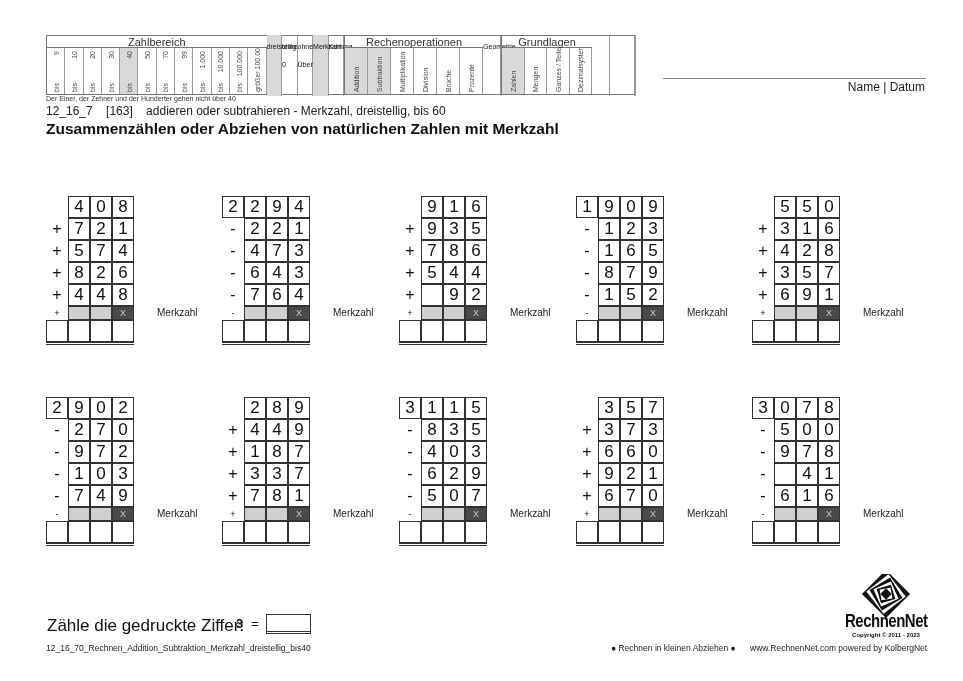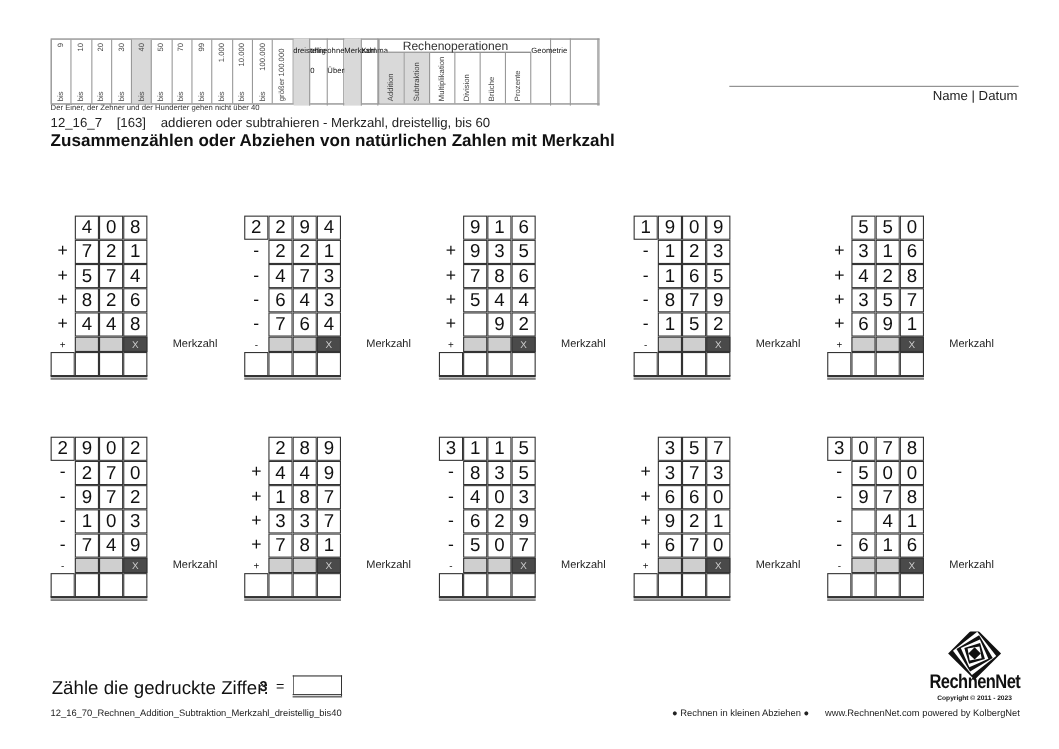--- a/index.html
+++ b/index.html
@@ -47,20 +47,21 @@
   .website { position: absolute; left: 750px; top: 643px; font-size: 8.5px; color: #222; }
   .logo { position: absolute; left: 845px; top: 574px; width: 82px; height: 68px; }
   .logo-text { position: absolute; left: 845px; top: 612px; width: 82px; text-align: center; font-size: 15px; font-weight: bold; letter-spacing: -0.5px; color: #111; transform: scaleY(1.2); }
   .logo-copy { position: absolute; left: 845px; top: 632px; width: 82px; text-align: center; font-size: 6px; font-weight: bold; color: #111; }
 </style>
 </head>
 <body>
 
 <div class="cat-table" id="catTable">
     <div class="cat-group">
+      <div class="cat-group-title">Zahlbereich</div>
       <div class="cat-group-cols">
         <div class="cat-col" style="width: 18.3px;">
           <span class="vt-top">9</span>
           <span class="vt">bis</span>
         </div>
         <div class="cat-col" style="width: 18.3px;">
           <span class="vt-top">10</span>
           <span class="vt">bis</span>
         </div>
         <div class="cat-col" style="width: 18.3px;">
@@ -127,20 +128,37 @@
         </div>
         <div class="cat-col" style="width: 23px;">
           <span class="vt">Brüche</span>
         </div>
         <div class="cat-col" style="width: 23px;">
           <span class="vt">Prozente</span>
         </div>
       </div>
     </div>
     <div class="cat-single" style="width: 18px; height: 61px;"><span class="vt" style="font-size: 7px;">Geometrie</span></div>
+    <div class="cat-group">
+      <div class="cat-group-title">Grundlagen</div>
+      <div class="cat-group-cols">
+        <div class="cat-col hl" style="width: 22.5px;">
+          <span class="vt">Zahlen</span>
+        </div>
+        <div class="cat-col" style="width: 22.5px;">
+          <span class="vt">Mengen</span>
+        </div>
+        <div class="cat-col" style="width: 22.5px;">
+          <span class="vt">Ganzes / Teile</span>
+        </div>
+        <div class="cat-col" style="width: 22.5px;">
+          <span class="vt">Dezimalsystem</span>
+        </div>
+      </div>
+    </div>
     <div class="cat-single" style="width: 18px; height: 61px;"></div>
     <div class="cat-single" style="width: 25px; height: 61px;"></div>
     <div class="cat-single" style="width: 1px; height: 61px;"></div>
   </div>
 <div class="cat-note">Der Einer, der Zehner und der Hunderter gehen nicht über 40</div>
 
 <div class="subtitle">
   <span>12_16_7</span>
   <span>[163]</span>
   <span>addieren oder subtrahieren - Merkzahl, dreistellig, bis 60</span>

